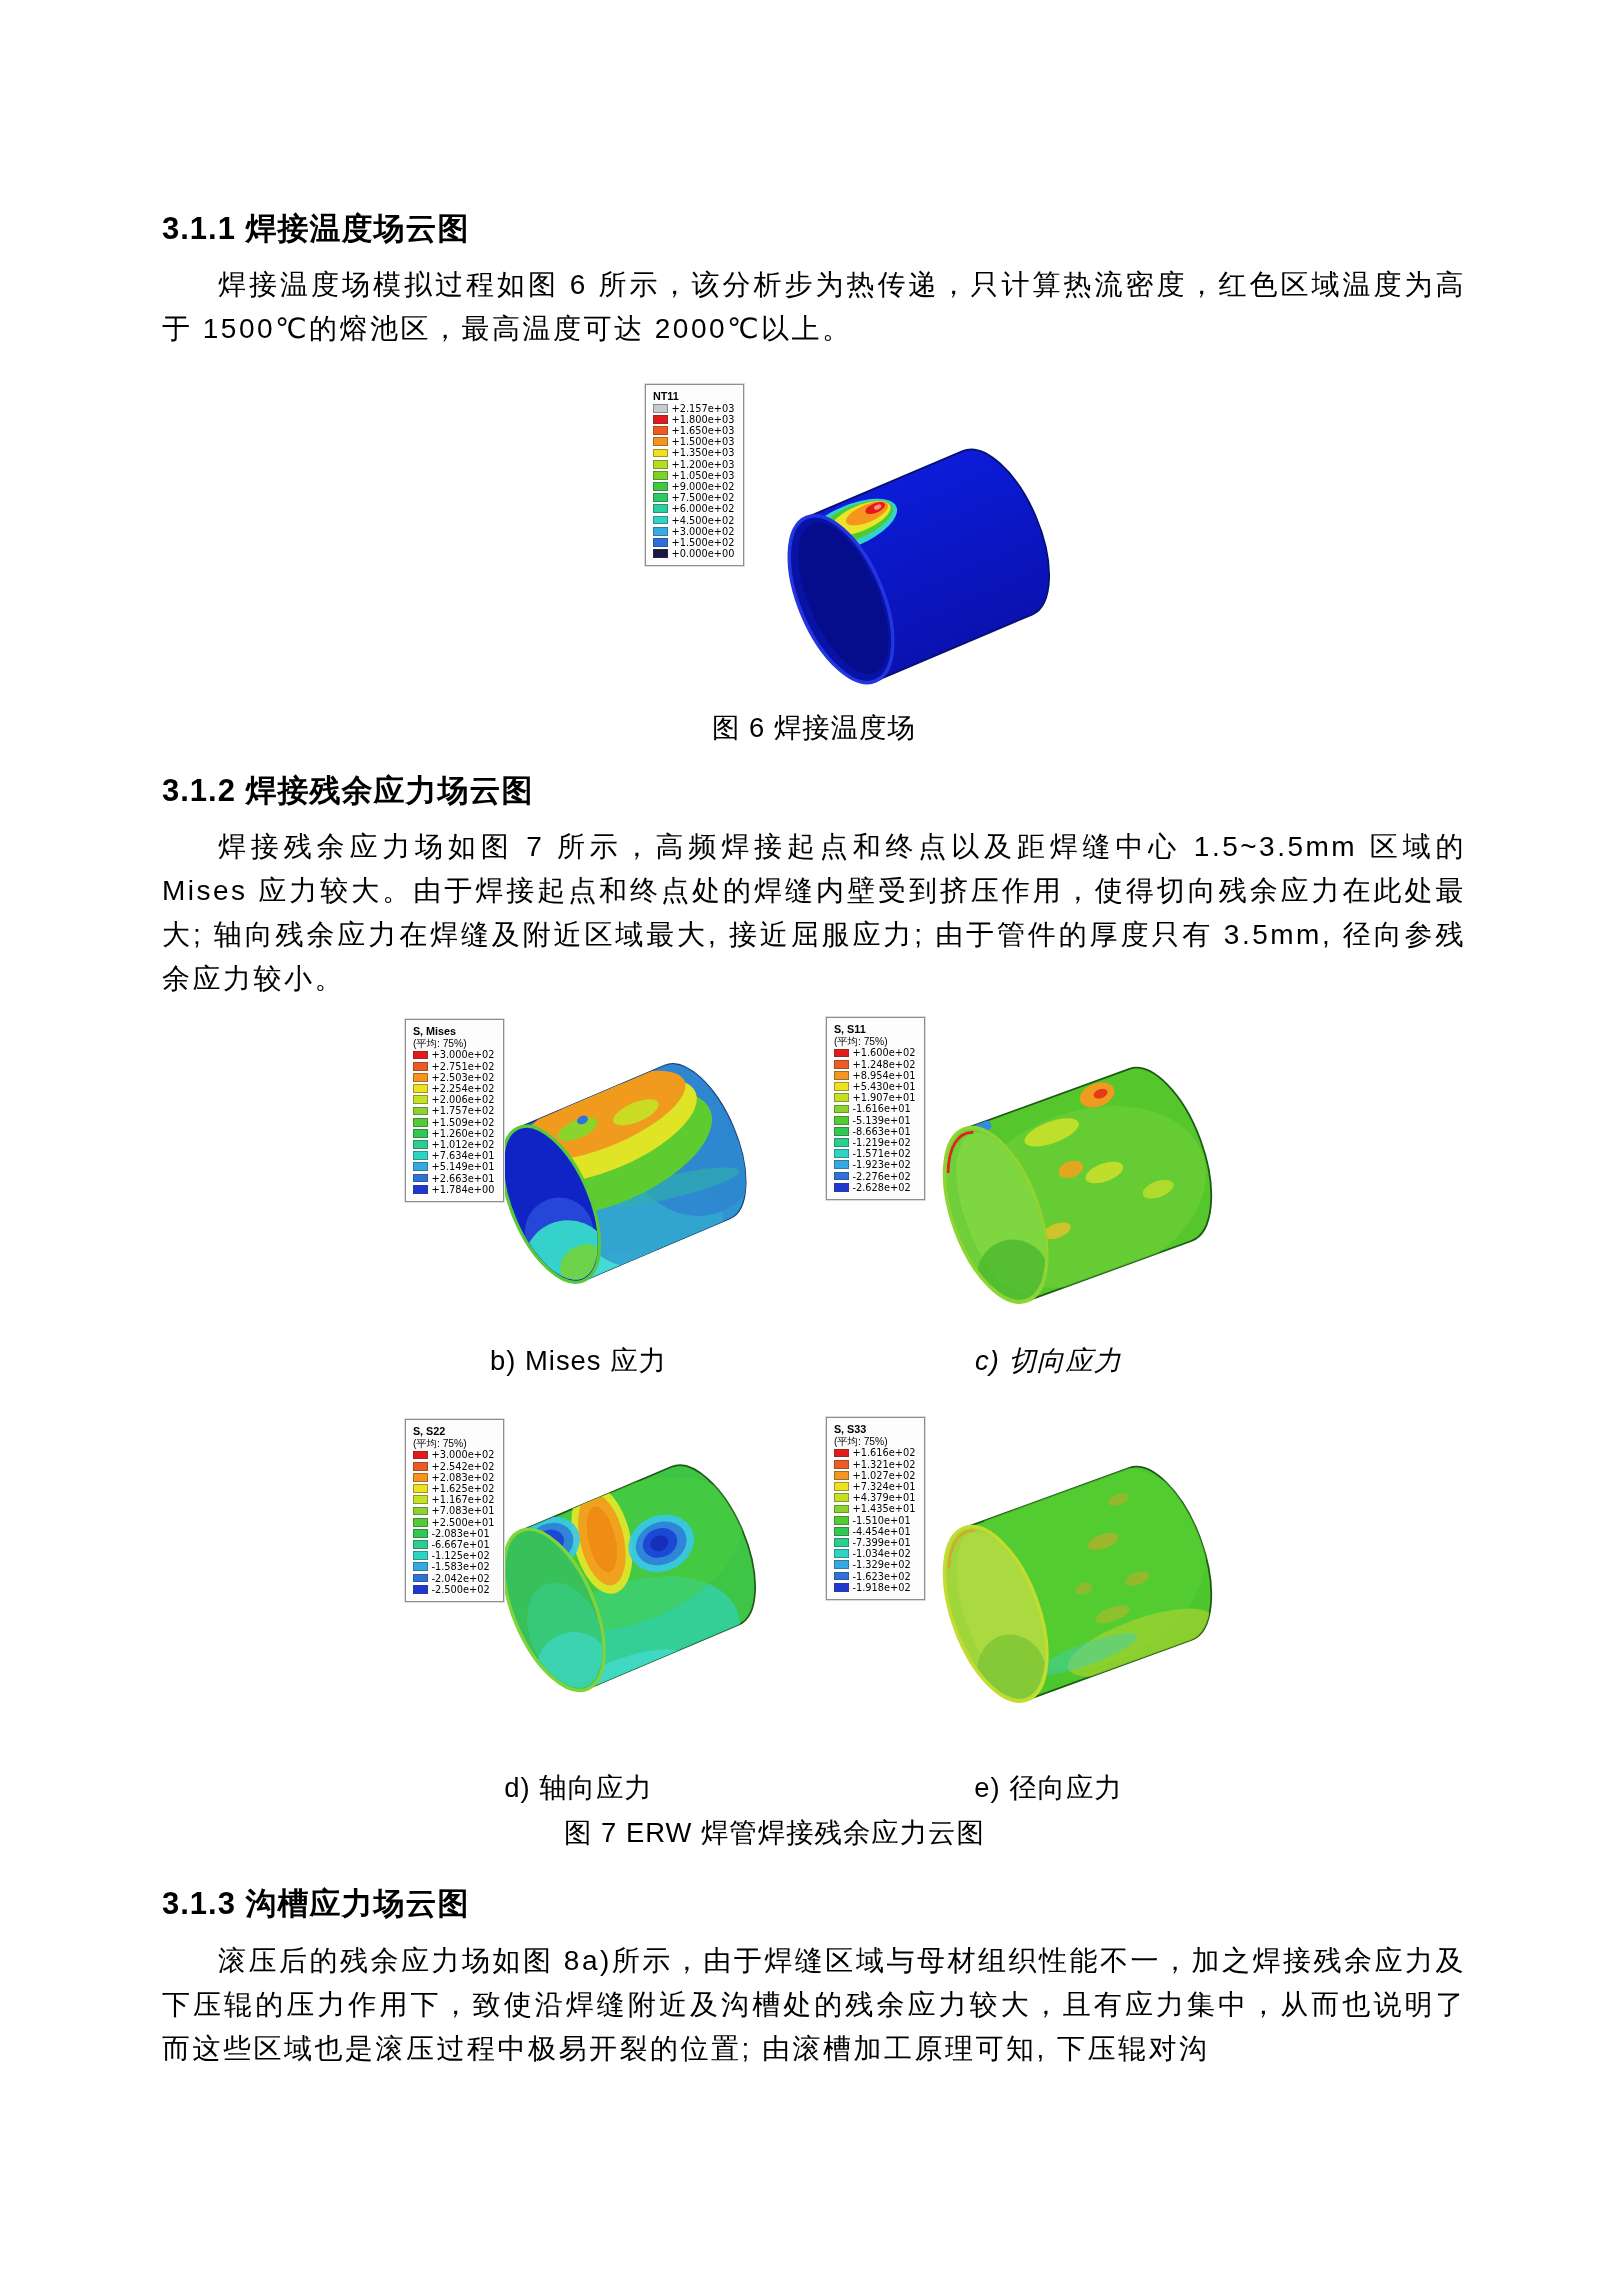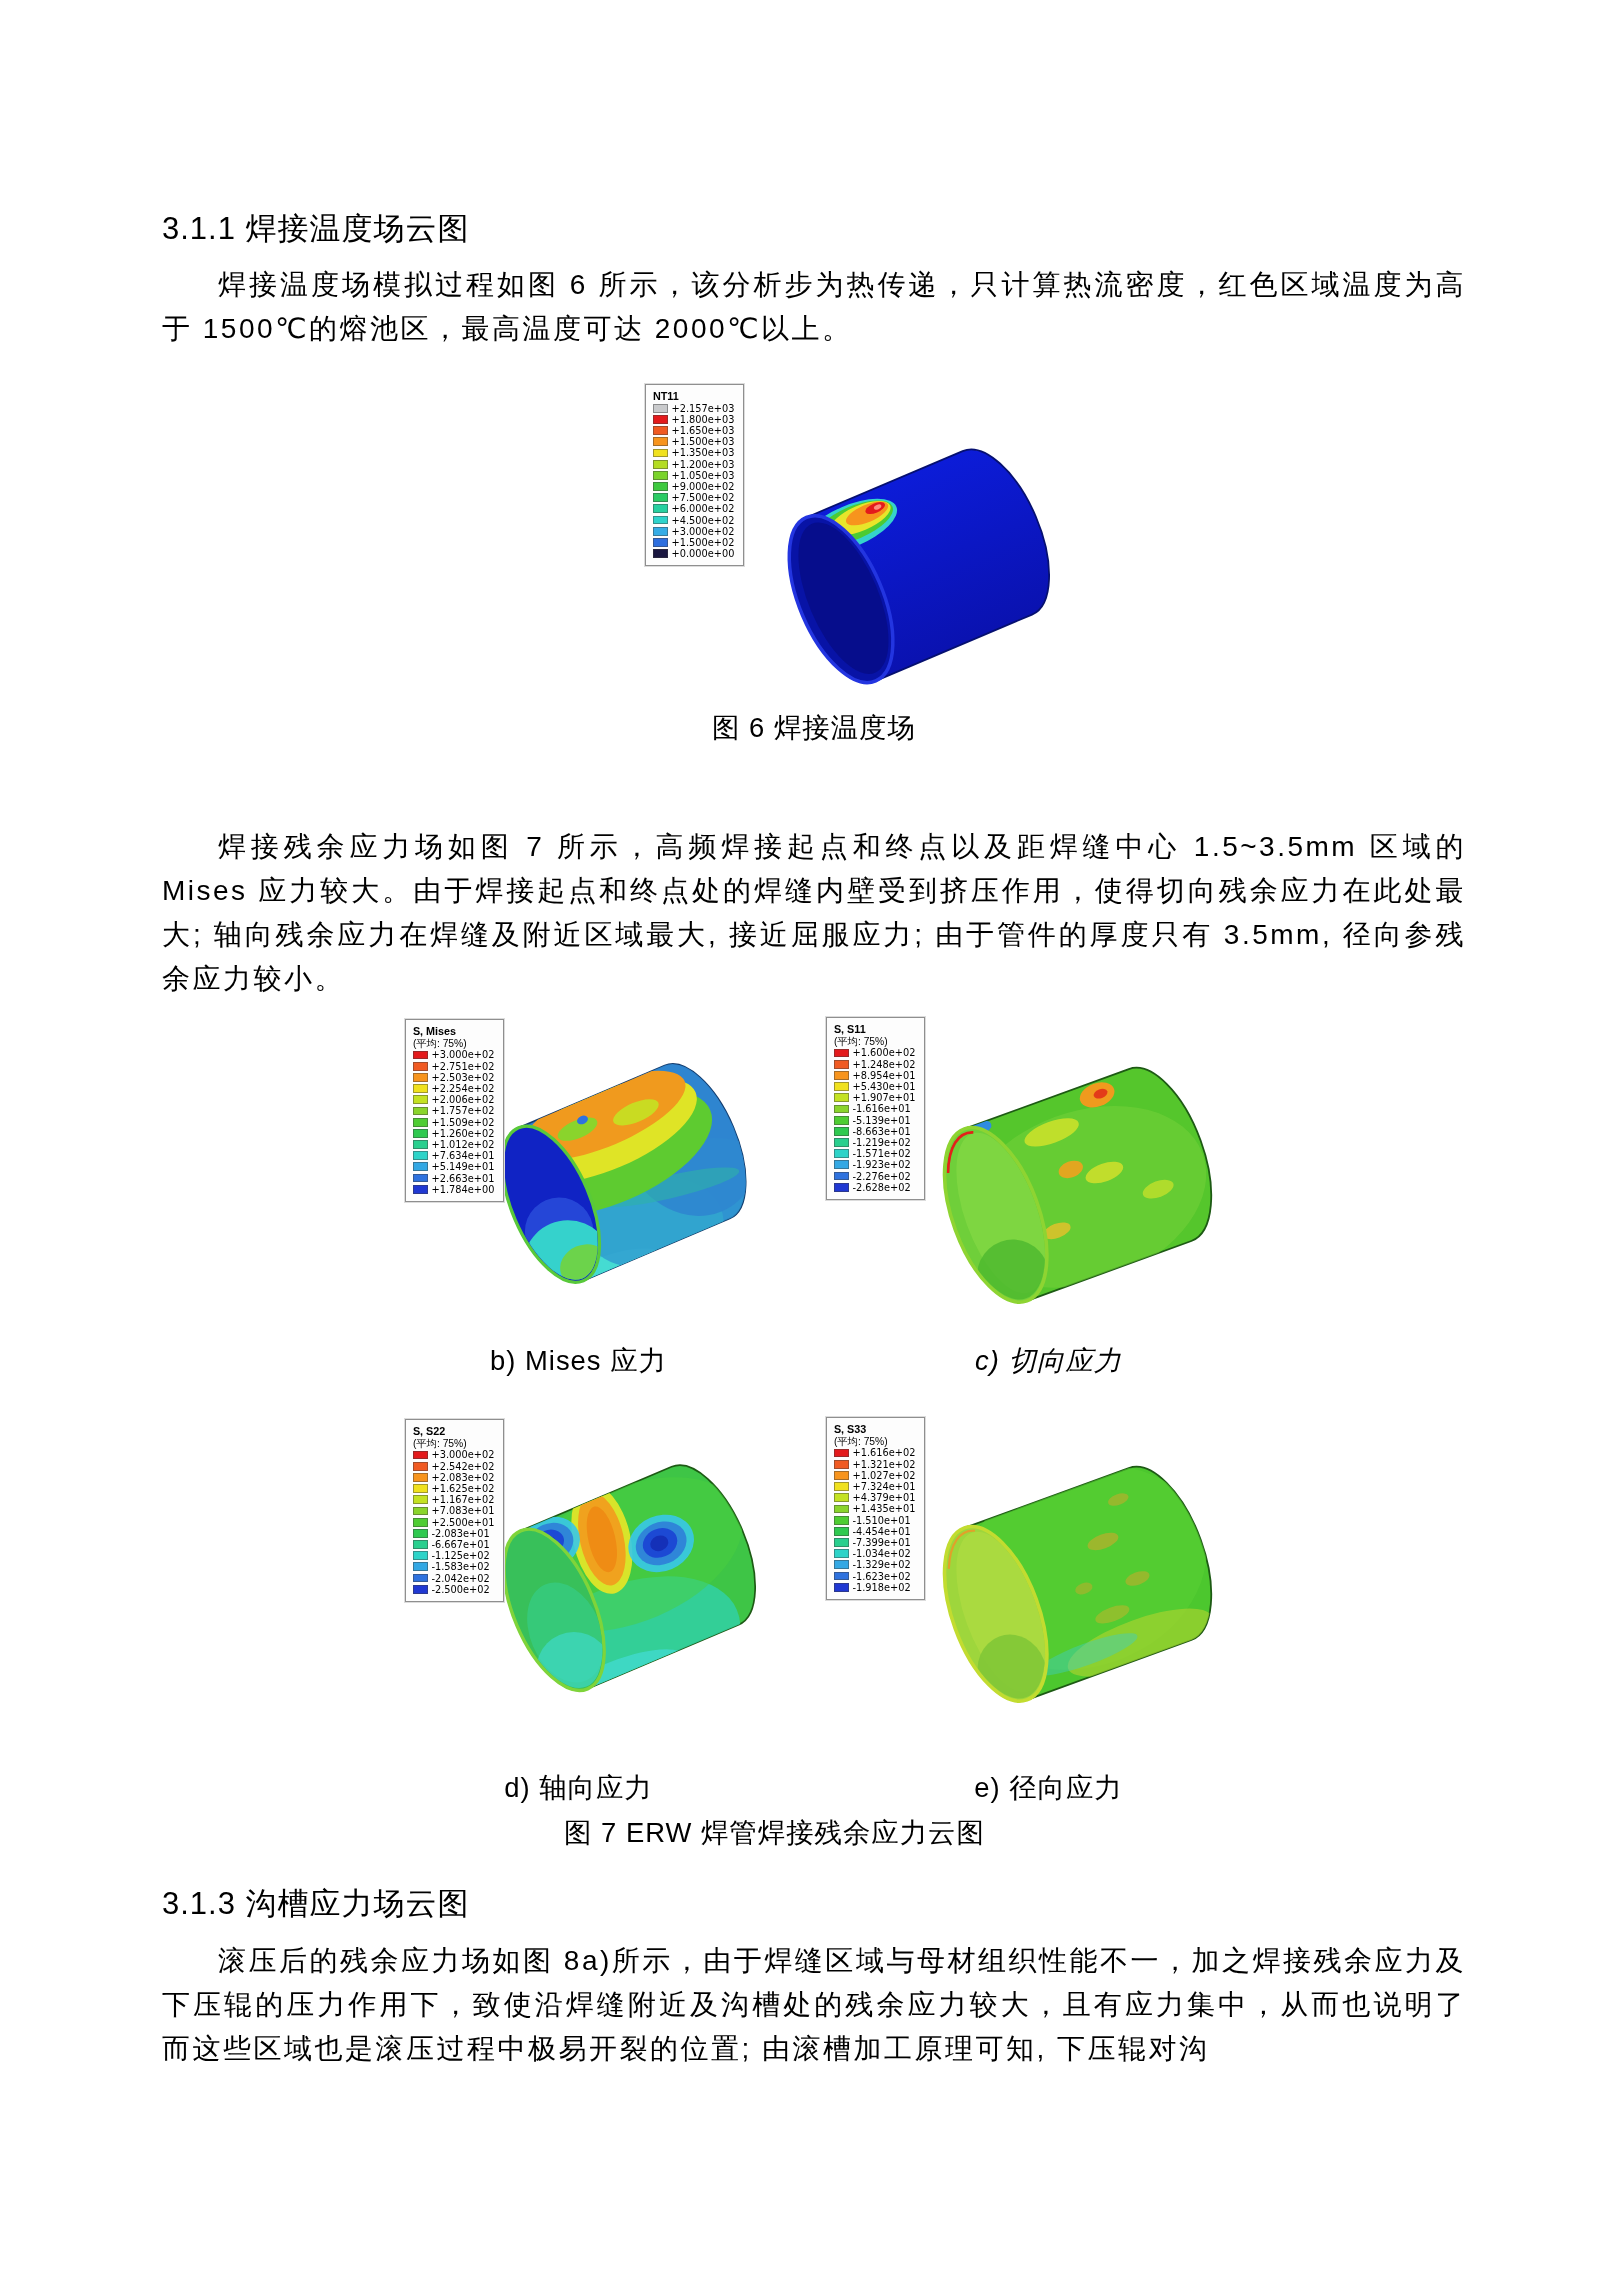--- a/index.html
+++ b/index.html
@@ -1,18 +1,18 @@
 <!DOCTYPE html>
 <html><head>
 <meta charset="utf-8">
 <style>
   html,body{margin:0;padding:0;background:#ffffff;}
   .page{position:relative;width:1621px;height:2293px;background:#fff;overflow:hidden;
         font-family:"Liberation Sans","DejaVu Sans",sans-serif;color:#000;}
-  .heading{position:absolute;left:162px;font-size:31px;font-weight:400;letter-spacing:1px;margin:0;white-space:nowrap;}
+  .heading{position:absolute;left:162px;font-size:31px;font-weight:700;letter-spacing:1px;margin:0;white-space:nowrap;}
   .para{position:absolute;left:162px;width:1304px;margin:0;font-size:28px;line-height:44px;
         text-align:justify;text-indent:2em;letter-spacing:2.5px;}
   .figcap{position:absolute;text-align:center;font-size:27.4px;letter-spacing:1px;}
   .subcap{position:absolute;text-align:center;font-size:27.4px;letter-spacing:1px;width:333px;}
   
   .legend{position:absolute;background:#fdfdfd;border:1px solid #8f8f8f;outline:1px solid #dcdcdc;
           padding:4.9px 8.8px 5.9px 6.9px;z-index:3;}
   .legend-title{font-size:10.8px;font-weight:bold;line-height:12.7px;white-space:nowrap;}
   .legend-sub{font-size:10.3px;font-weight:normal;line-height:11.8px;white-space:nowrap;}
   .lrow{display:flex;align-items:center;height:11.2px;}
@@ -128,20 +128,21 @@
       </g>
     </g>
     <g transform="rotate(-23 110 215)">
       <ellipse cx="110" cy="215" rx="48" ry="102" fill="#0813a6" stroke="#2335e0" stroke-width="4"></ellipse>
       <ellipse cx="113" cy="215" rx="40" ry="93" fill="#060d8c"></ellipse>
     </g>
   </svg>
 
   <div class="figcap" style="left:162px;top:710px;width:1304px;">图 6 焊接温度场</div>
 
+  <h2 class="heading" style="top:770px;">3.1.2 焊接残余应力场云图</h2>
   <p class="para" style="top:825px;">焊接残余应力场如图 7 所示，高频焊接起点和终点以及距焊缝中心 1.5~3.5mm 区域的 Mises 应力较大。由于焊接起点和终点处的焊缝内壁受到挤压作用，使得切向残余应力在此处最大; 轴向残余应力在焊缝及附近区域最大, 接近屈服应力; 由于管件的厚度只有 3.5mm, 径向参残余应力较小。</p>
 
   <div class="legend" style="left:405px;top:1019px;">
     <div class="legend-title">S, Mises</div>
     <div class="legend-sub">(平均: 75%)</div>
     <div class="legend-rows">
 
         <div class="lrow">
           <span class="sw" style="background: rgb(227, 26, 28);"></span>
           <span class="lval">+3.000e+02</span>

